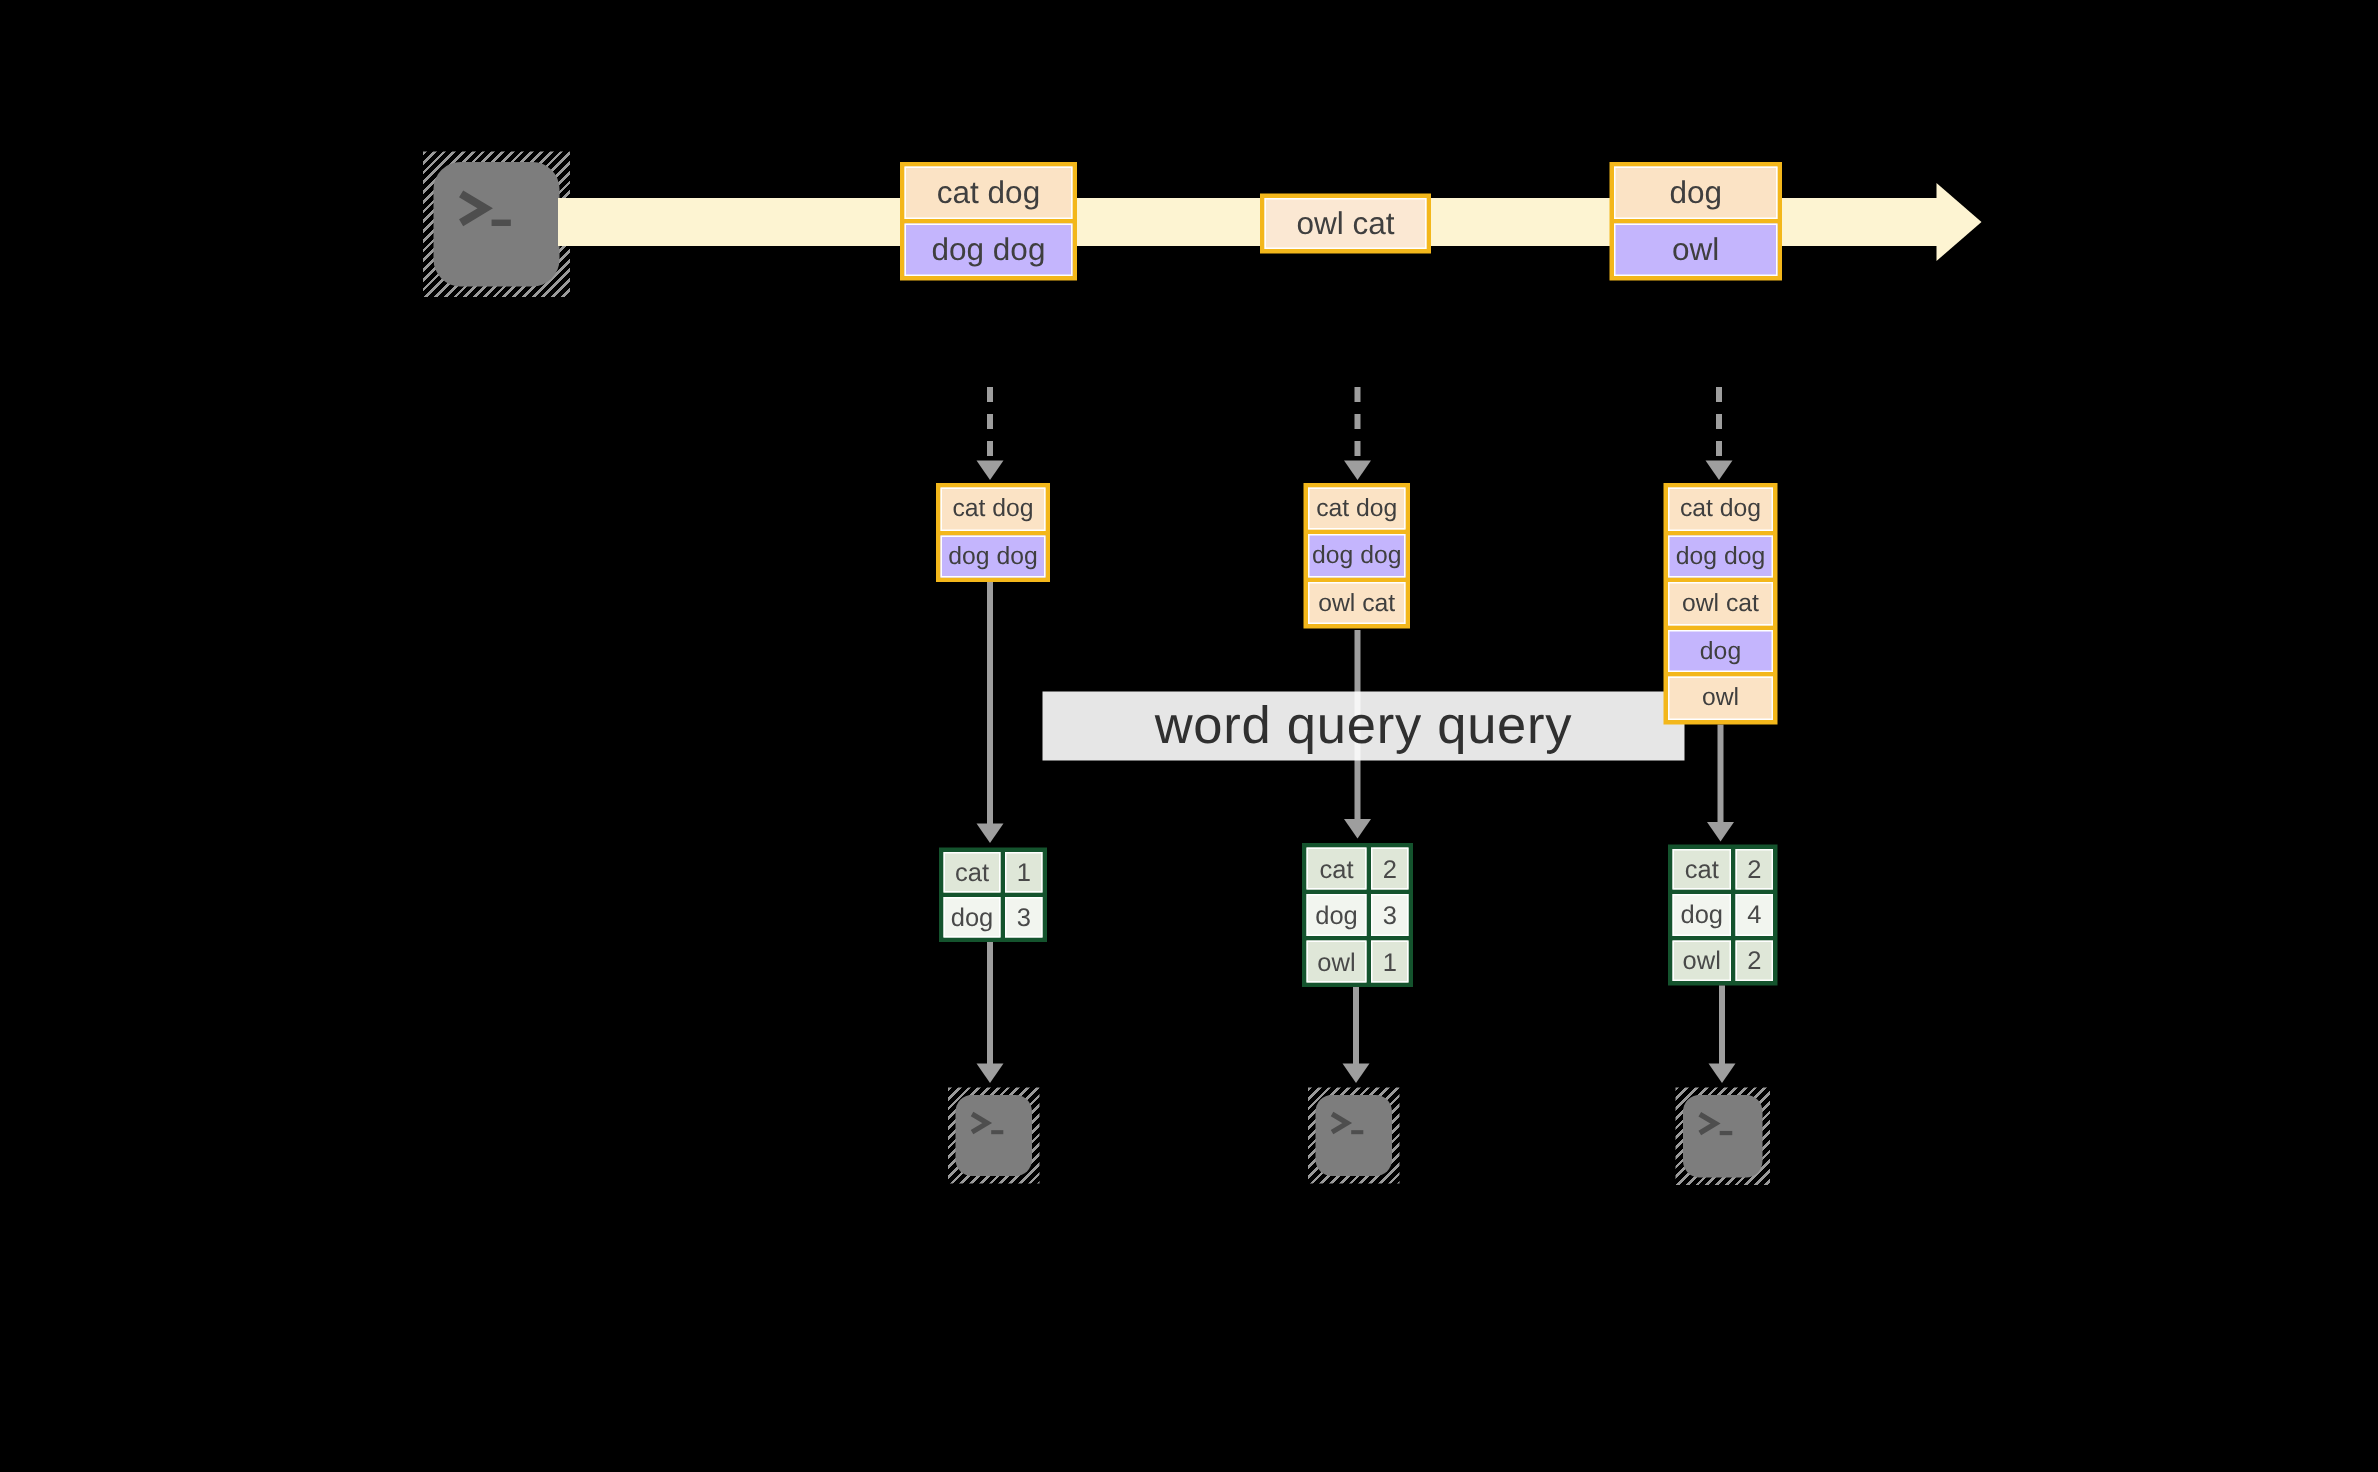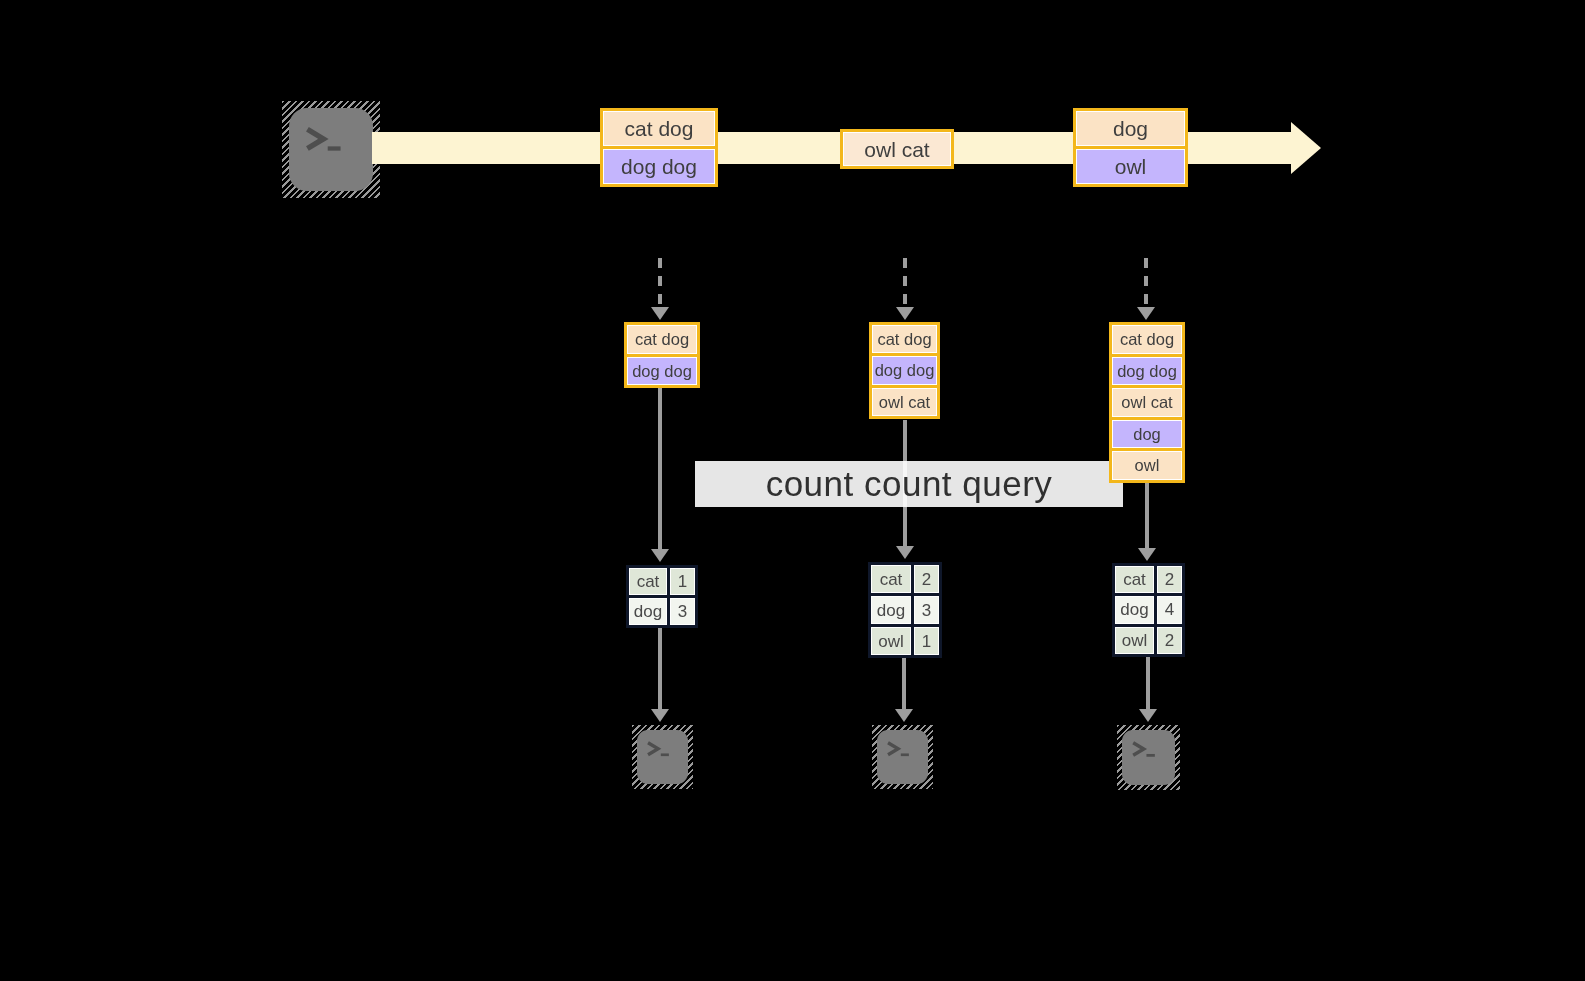--- a/index.html
+++ b/index.html
@@ -25,21 +25,21 @@
   
   .obox{position:absolute;background:#f3b71b;padding:3px;display:flex;flex-direction:column;
     gap:3px;box-sizing:border-box;z-index:6;}
   .orow{flex:1;display:flex;align-items:center;justify-content:center;
     border:1px solid #fff;color:#3f3f3f;background:#c4b5fd;line-height:1;}
   .orow:nth-child(odd){background:#fbe3c5;}
   .orow.mid{background:#fbe8d3;}
   .stream-box .orow{font-size:21px;}
   .state-box .orow{font-size:16.5px;}
   
-  .gtable{position:absolute;background:#0f172a;padding:3px;display:grid;
+  .gtable{position:absolute;background:#14532d;padding:3px;display:grid;
     grid-template-columns:1fr 25px;gap:3px;box-sizing:border-box;}
   .gcell{display:flex;align-items:center;justify-content:center;border:1px solid #fff;
     font-size:17px;color:#494949;line-height:1;}
   .gcell:nth-child(4n+1),.gcell:nth-child(4n+2){background:#dfe7d8;}
   .gcell:nth-child(4n+3),.gcell:nth-child(4n){background:#f2f5ef;}
   
   .varrow{position:absolute;width:4px;z-index:4;}
   .vshaft{position:absolute;left:0;top:0;bottom:11px;width:4px;background:#9e9e9e;}
   .varrow.dashed .vshaft{background:repeating-linear-gradient(to bottom,#9e9e9e 0 10px,rgba(0,0,0,0) 10px 18px);}
   .vhead{position:absolute;bottom:0;left:50%;transform:translateX(-50%);width:0;height:0;
@@ -117,21 +117,21 @@
   <div class="varrow" style="left:903px;top:420px;height:139px">
       <span class="vshaft"></span>
       <span class="vhead"></span>
     </div>
   <div class="varrow" style="left:1145px;top:483px;height:78px">
       <span class="vshaft"></span>
       <span class="vhead"></span>
     </div>
 
   <div class="query-band">
-    <span>count count query</span>
+    <span>word query query</span>
   </div>
 
   <div class="gtable" style="left:626px;top:565px;width:72px;height:63px;grid-template-rows:repeat(2,1fr)">
     <div class="gcell">cat</div>
     <div class="gcell">1</div>
     <div class="gcell">dog</div>
     <div class="gcell">3</div>
   </div>
   <div class="gtable" style="left:868px;top:562px;width:74px;height:96px;grid-template-rows:repeat(3,1fr)">
     <div class="gcell">cat</div>

